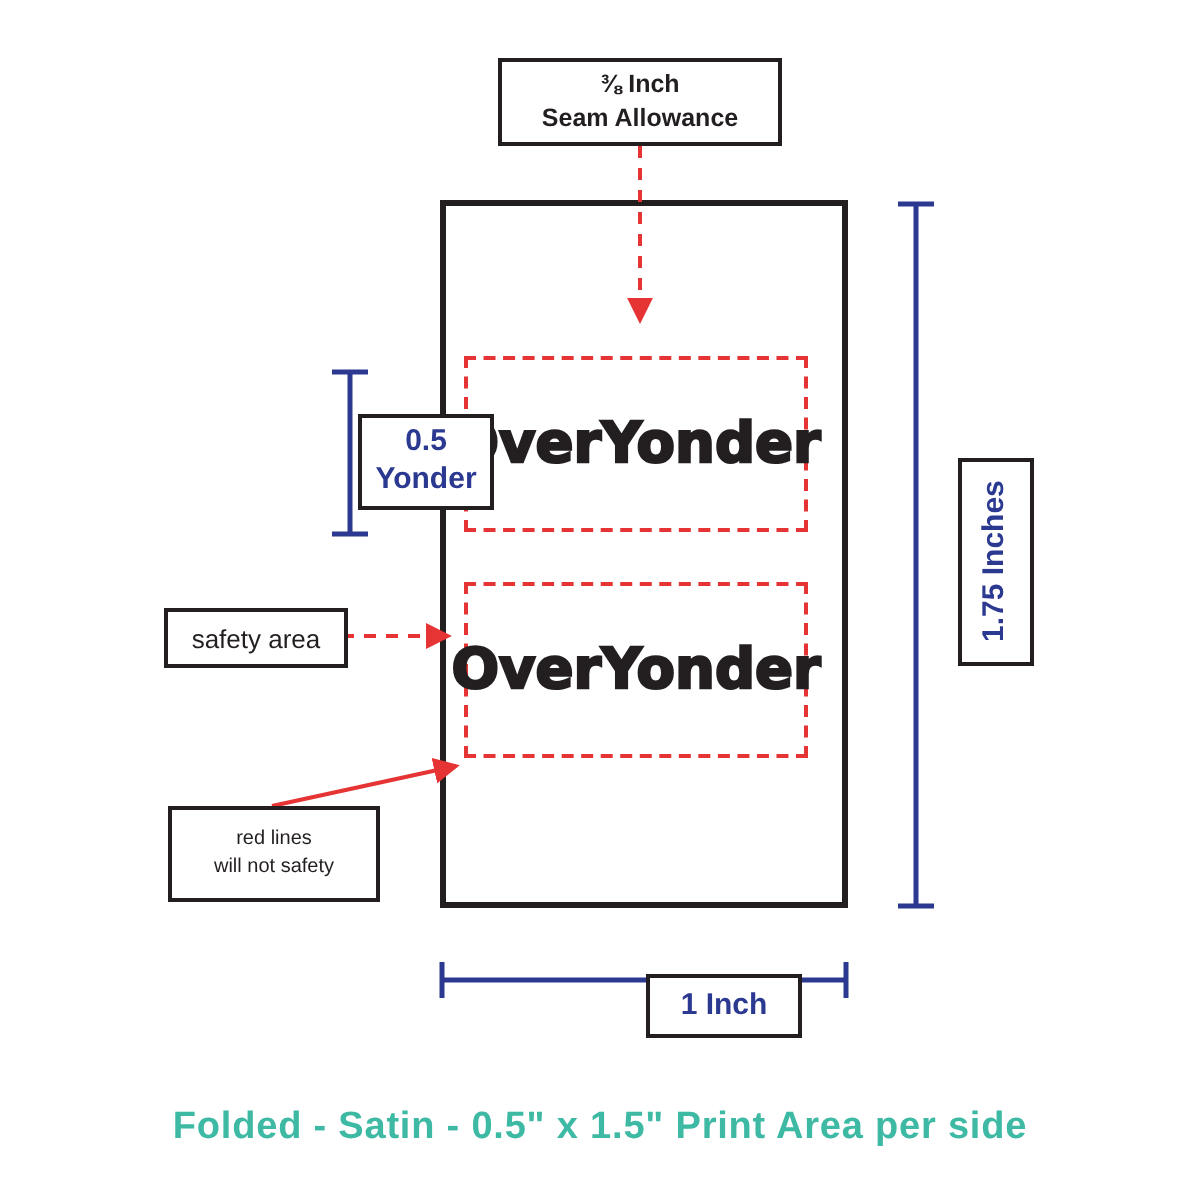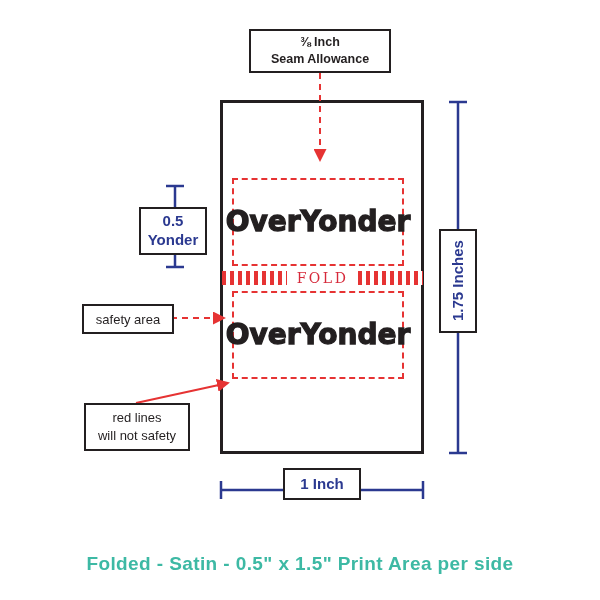--- a/index.html
+++ b/index.html
@@ -89,39 +89,40 @@
   .callout.safety {
     left: 82px; top: 304px;
     width: 88px; height: 26px;
     border-width: 2px;
     font-size: 13px;
   }
   .callout.redlines {
     left: 84px; top: 403px;
     width: 102px; height: 44px;
     border-width: 2px;
-    font-size: 13px; line-height: 1.4;
+    font-size: 10px; line-height: 1.4;
   }
 
   
   .measure-box {
     position: absolute;
     border: 2.5px solid #231f20;
     background: #ffffff;
     display: flex; flex-direction: column;
     align-items: center; justify-content: center;
     color: #2b3990;
     font-weight: bold;
     font-size: 15px;
     line-height: 1.25;
     text-align: center;
     z-index: 3;
+    margin-left: 40px;
   }
   .measure-box.half   { left: 139px; top: 207px; width: 64px; height: 44px; }
-  .measure-box.width1 { left: 283px; top: 468px; width: 74px; height: 28px; }
+  .measure-box.width1 { left: 283px; top: 487px; width: 74px; height: 28px; }
   .measure-box.tall {
     left: 439px; top: 229px; width: 34px; height: 100px;
     writing-mode: vertical-rl;
     transform: rotate(180deg);
   }
 
   
   .overlay {
     position: absolute;
     left: 0; top: 0;
@@ -147,25 +148,20 @@
 
 <div class="stage">
 
   <div class="label-rect"></div>
 
   <div class="print-area top">
     <div class="logo-line">Over</div>
     <div class="logo-line">Yonder</div>
   </div>
 
-  <div class="fold-band">
-    <div class="fold-stripes"></div>
-    <div class="fold-text">FOLD</div>
-    <div class="fold-stripes"></div>
-  </div>
 
   <div class="print-area bottom">
     <div class="logo-line">Over</div>
     <div class="logo-line">Yonder</div>
   </div>
 
   <svg class="overlay" viewBox="0 0 600 600">
     <defs>
       <marker id="arrowRed" viewBox="0 0 10 10" refX="8.5" refY="5" markerWidth="6.5" markerHeight="6.5" orient="auto-start-reverse">
         <path d="M0,0 L10,5 L0,10 z" fill="#e63333"></path>

